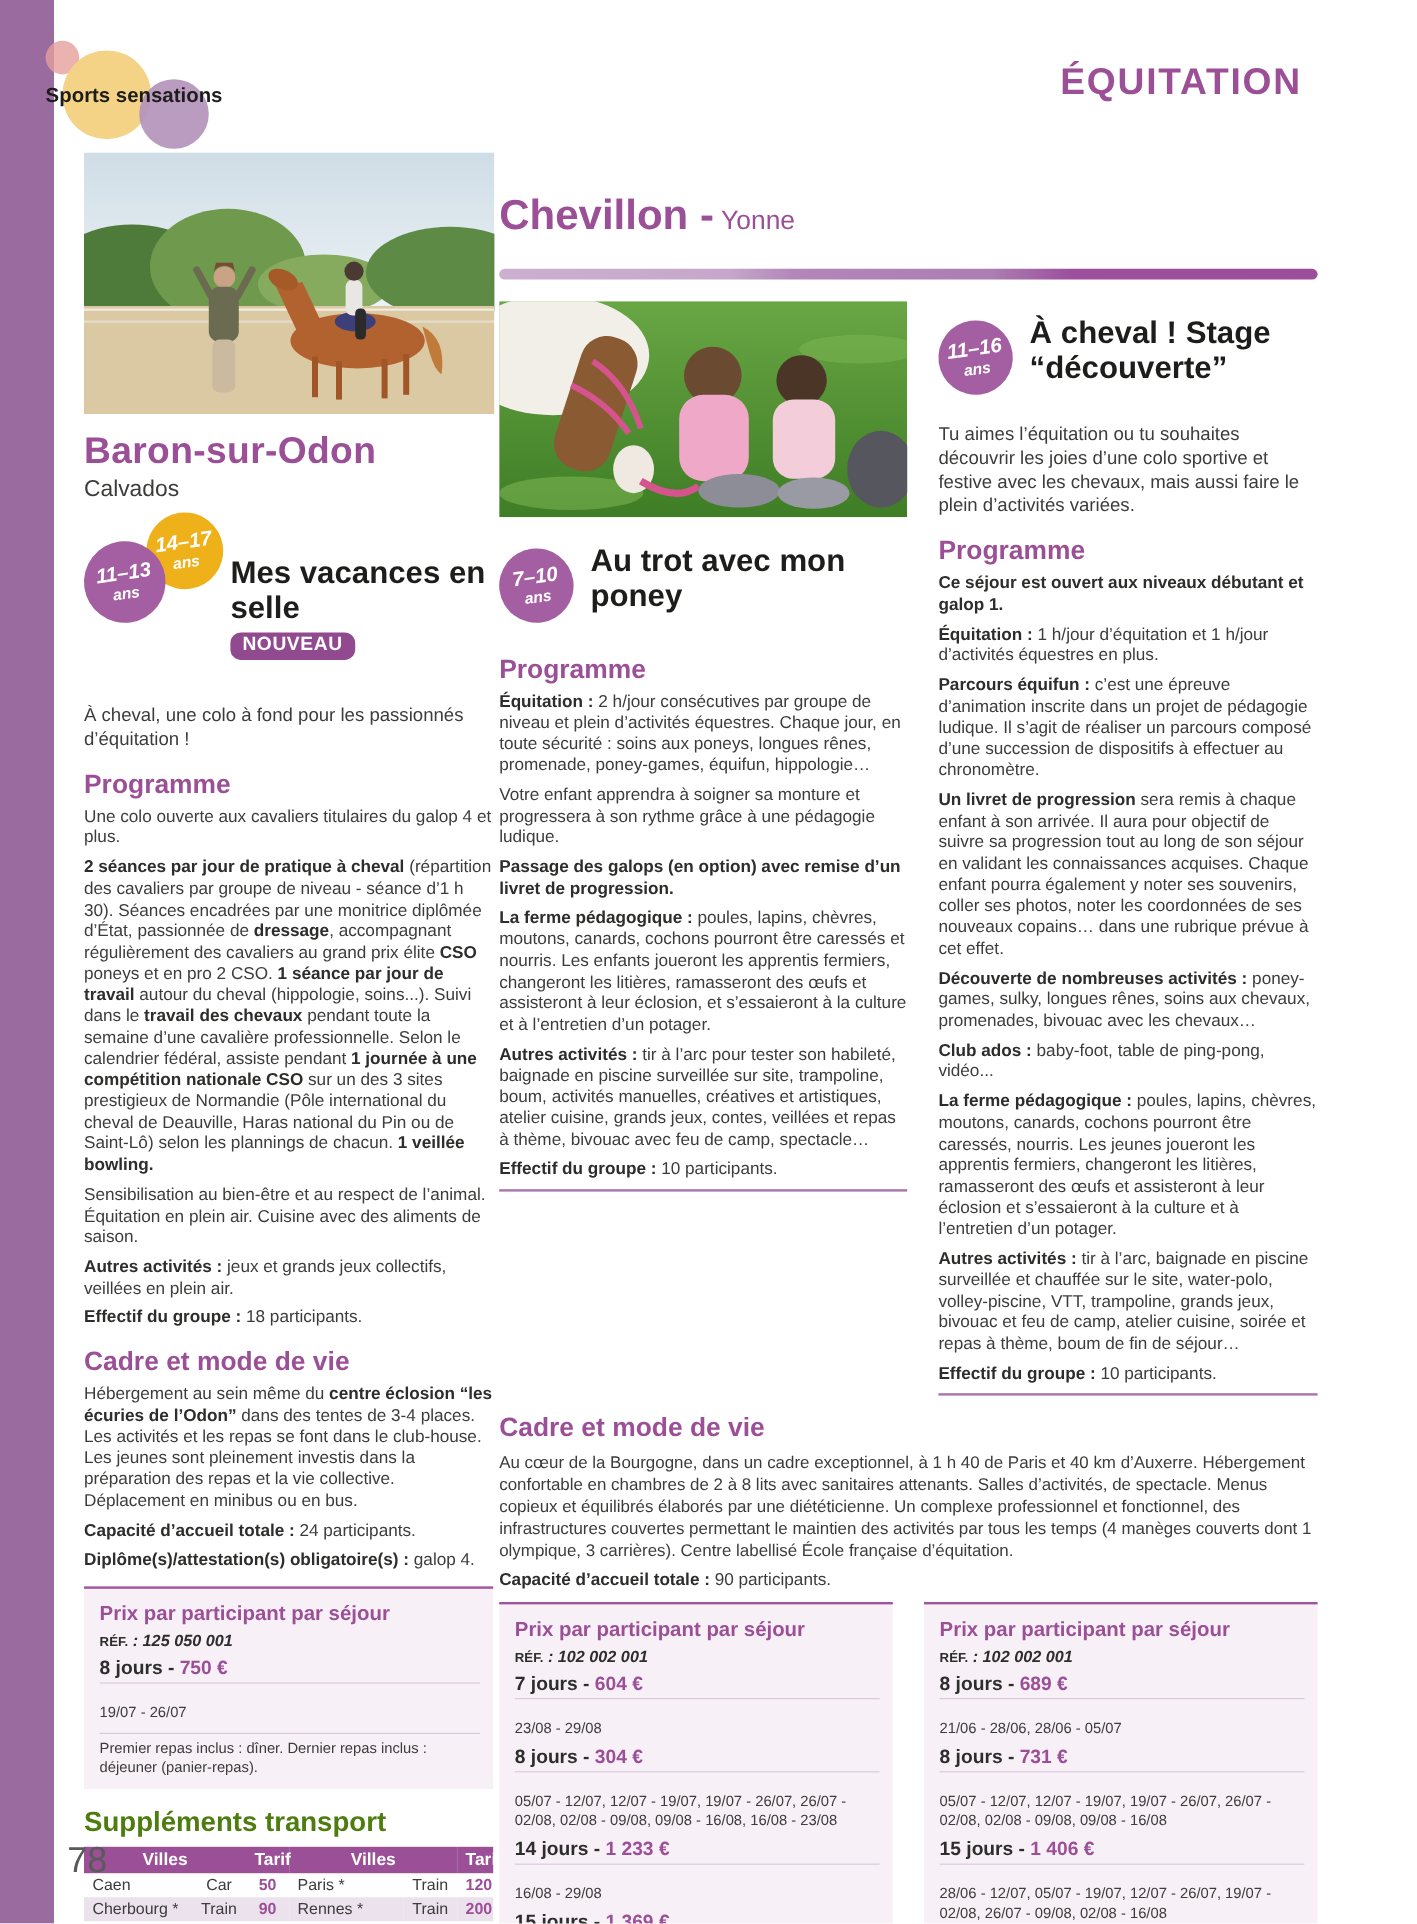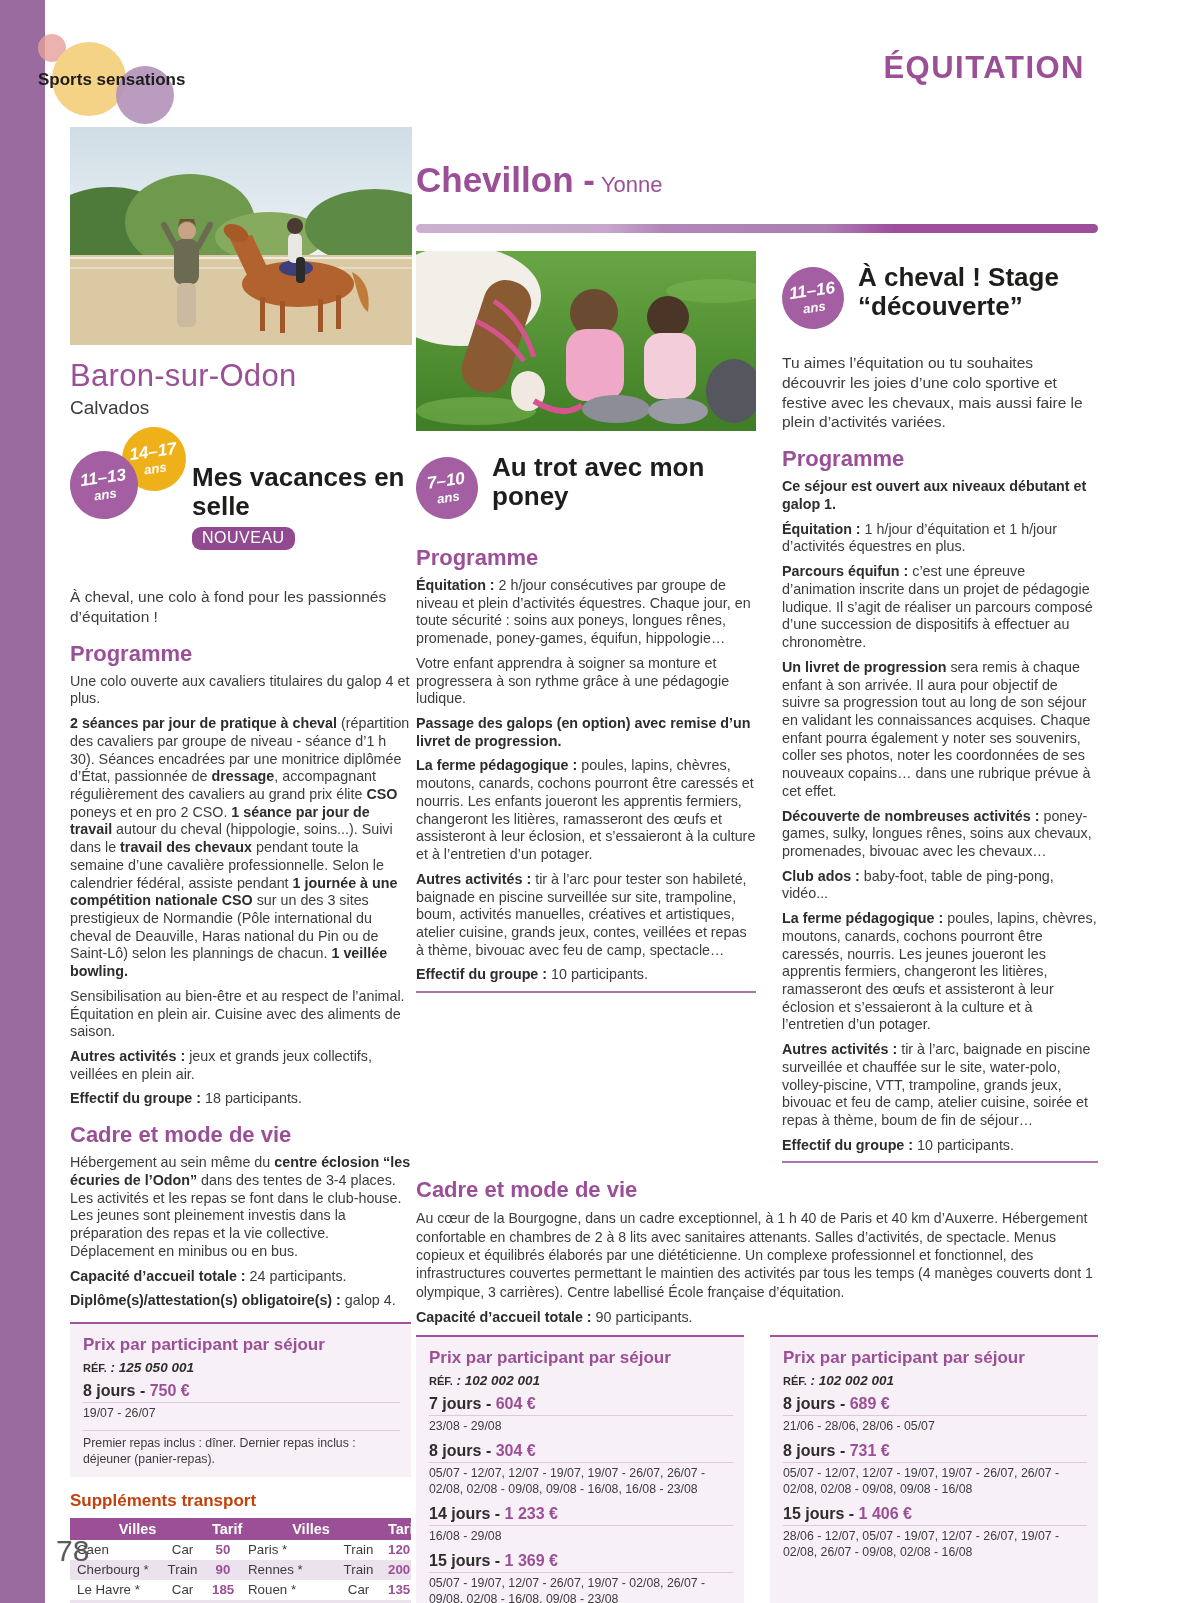--- a/index.html
+++ b/index.html
@@ -15,53 +15,53 @@
   .logo-text{position:absolute;left:12px;top:44px;font-size:17px;font-weight:bold;color:#1d1d1b;z-index:3;white-space:nowrap}
   .category{position:absolute;top:50px;right:96px;font-size:31px;font-weight:600;color:#9b4f97;letter-spacing:1.5px}
   .page-number{position:absolute;left:56px;top:1534px;font-size:30px;color:#5a5a5a;font-weight:300}
 
   
   .photo1{position:absolute;left:70px;top:127px;width:342px;height:218px}
   .photo2{width:340px;height:180px;display:block}
 
   
   .leftcol{position:absolute;left:70px;top:358px;width:341px}
-  .loc-title{font-size:31px;font-weight:normal;color:#9b4f97;letter-spacing:.3px}
+  .loc-title{font-size:31px;font-weight:bold;color:#9b4f97;letter-spacing:.3px}
   .loc-region{font-size:19px;margin-top:3px;color:#3c3c3b}
   .badge-title-row{position:relative;margin-top:8px;min-height:148px}
   .age-badge{position:absolute;border-radius:50%;color:#fff;display:flex;flex-direction:column;
              align-items:center;justify-content:center;transform:rotate(-8deg);line-height:1}
   .age-badge .r{font-size:17px;font-weight:bold;font-style:italic}
   .age-badge .a{font-size:13px;font-weight:bold;font-style:italic;margin-top:2px}
   .bg-purple{background:#a45fa2}
   .bg-yellow{background:#eeb11a}
   .b-1113{left:0;top:24px;width:68px;height:68px;z-index:2}
   .b-1417{left:52px;top:0;width:64px;height:64px;z-index:1}
   .title-block{margin-left:122px;padding-top:36px;width:219px}
   .prog-title{font-size:26px;font-weight:bold;color:#1d1d1b;line-height:1.12}
-  .new-badge{display:inline-block;background:#91498f;color:#fff;font-weight:normal;font-size:16px;
+  .new-badge{display:inline-block;background:#91498f;color:#fff;font-weight:bold;font-size:16px;
              padding:2px 10px 3px;border-radius:9px;margin-top:6px;letter-spacing:.5px}
   .intro{font-size:15.5px;line-height:1.28;margin-top:12px}
   .h-section{color:#9b4f97;font-size:22px;font-weight:bold;margin:14px 0 6px}
   .para{font-size:14.3px;line-height:1.24;margin:0 0 7px}
   b{color:#2d2d2c}
 
   
   .pricebox{border-top:2px solid #a3539e;background:#f7f0f7;padding:11px 11px 9px 13px;margin-top:12px}
   .pb-head{color:#9b4f97;font-weight:bold;font-size:17px}
   .pb-ref{margin-top:5px;font-size:13.5px;font-style:italic;font-weight:bold;color:#2d2d2c}
   .pb-ref .lbl{font-style:normal;font-size:11px}
   .price-item{margin-top:7px}
   .pi-line{border-bottom:1px solid #ddc9de;padding-bottom:2px;font-size:16px;font-weight:bold;color:#2d2d2c}
   .pi-price{color:#9b4f97}
-  .pi-dates{font-size:12.3px;margin-top:3px;line-height:1.3}
+  .pi-dates{font-size:12.3px;margin-top:17px;line-height:1.3}
   .pb-note{border-top:1px solid #ddc9de;margin-top:8px;padding-top:5px;font-size:12.3px;line-height:1.3}
 
   
-  .h-transport{color:#c2410c;font-size:17px;font-weight:bold;margin:14px 0 7px}
+  .h-transport{color:#4d7c0f;font-size:23px;font-weight:bold;margin:14px 0 7px}
   table{border-collapse:collapse;width:100%;table-layout:fixed}
   th{background:#9b4f97;color:#fff;font-size:14.5px;text-align:center;padding:3px 7px;font-weight:bold}
   th.r{text-align:right}
   td{font-size:13.3px;padding:2.5px 7px;color:#3c3c3b}
   tr.alt{background:#ece2ee}
   td.mode{text-align:center}
   td.tarif{text-align:center;color:#9b4f97;font-weight:bold}
 
   
   .rightarea{position:absolute;left:416px;top:160px;width:682px}

